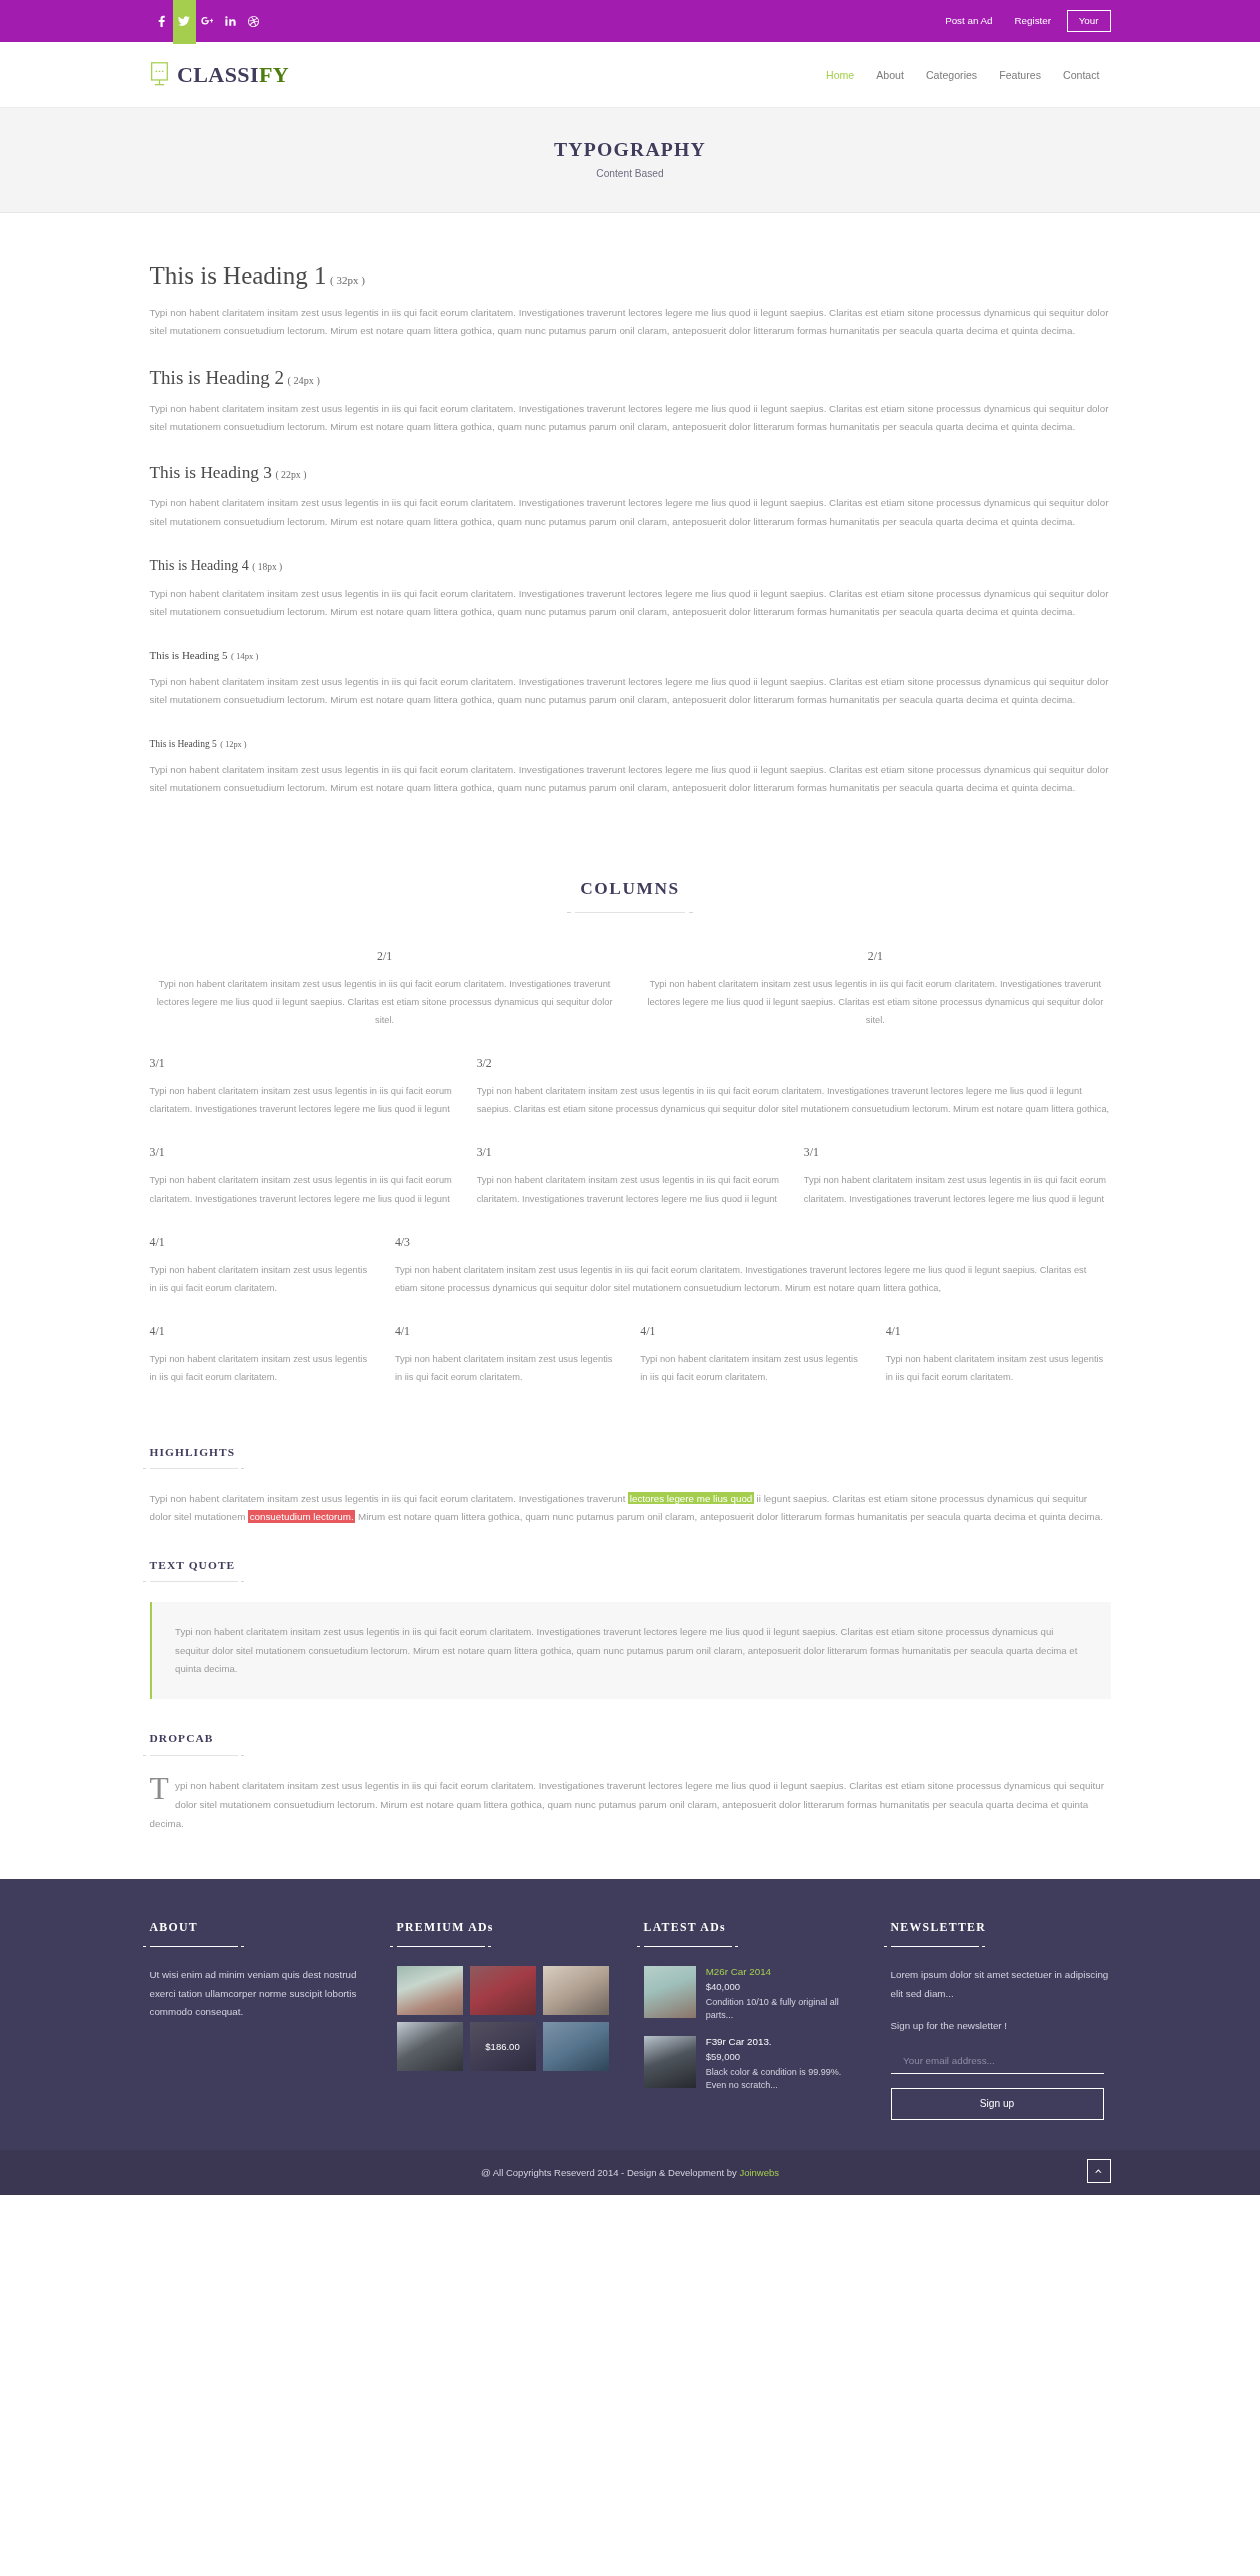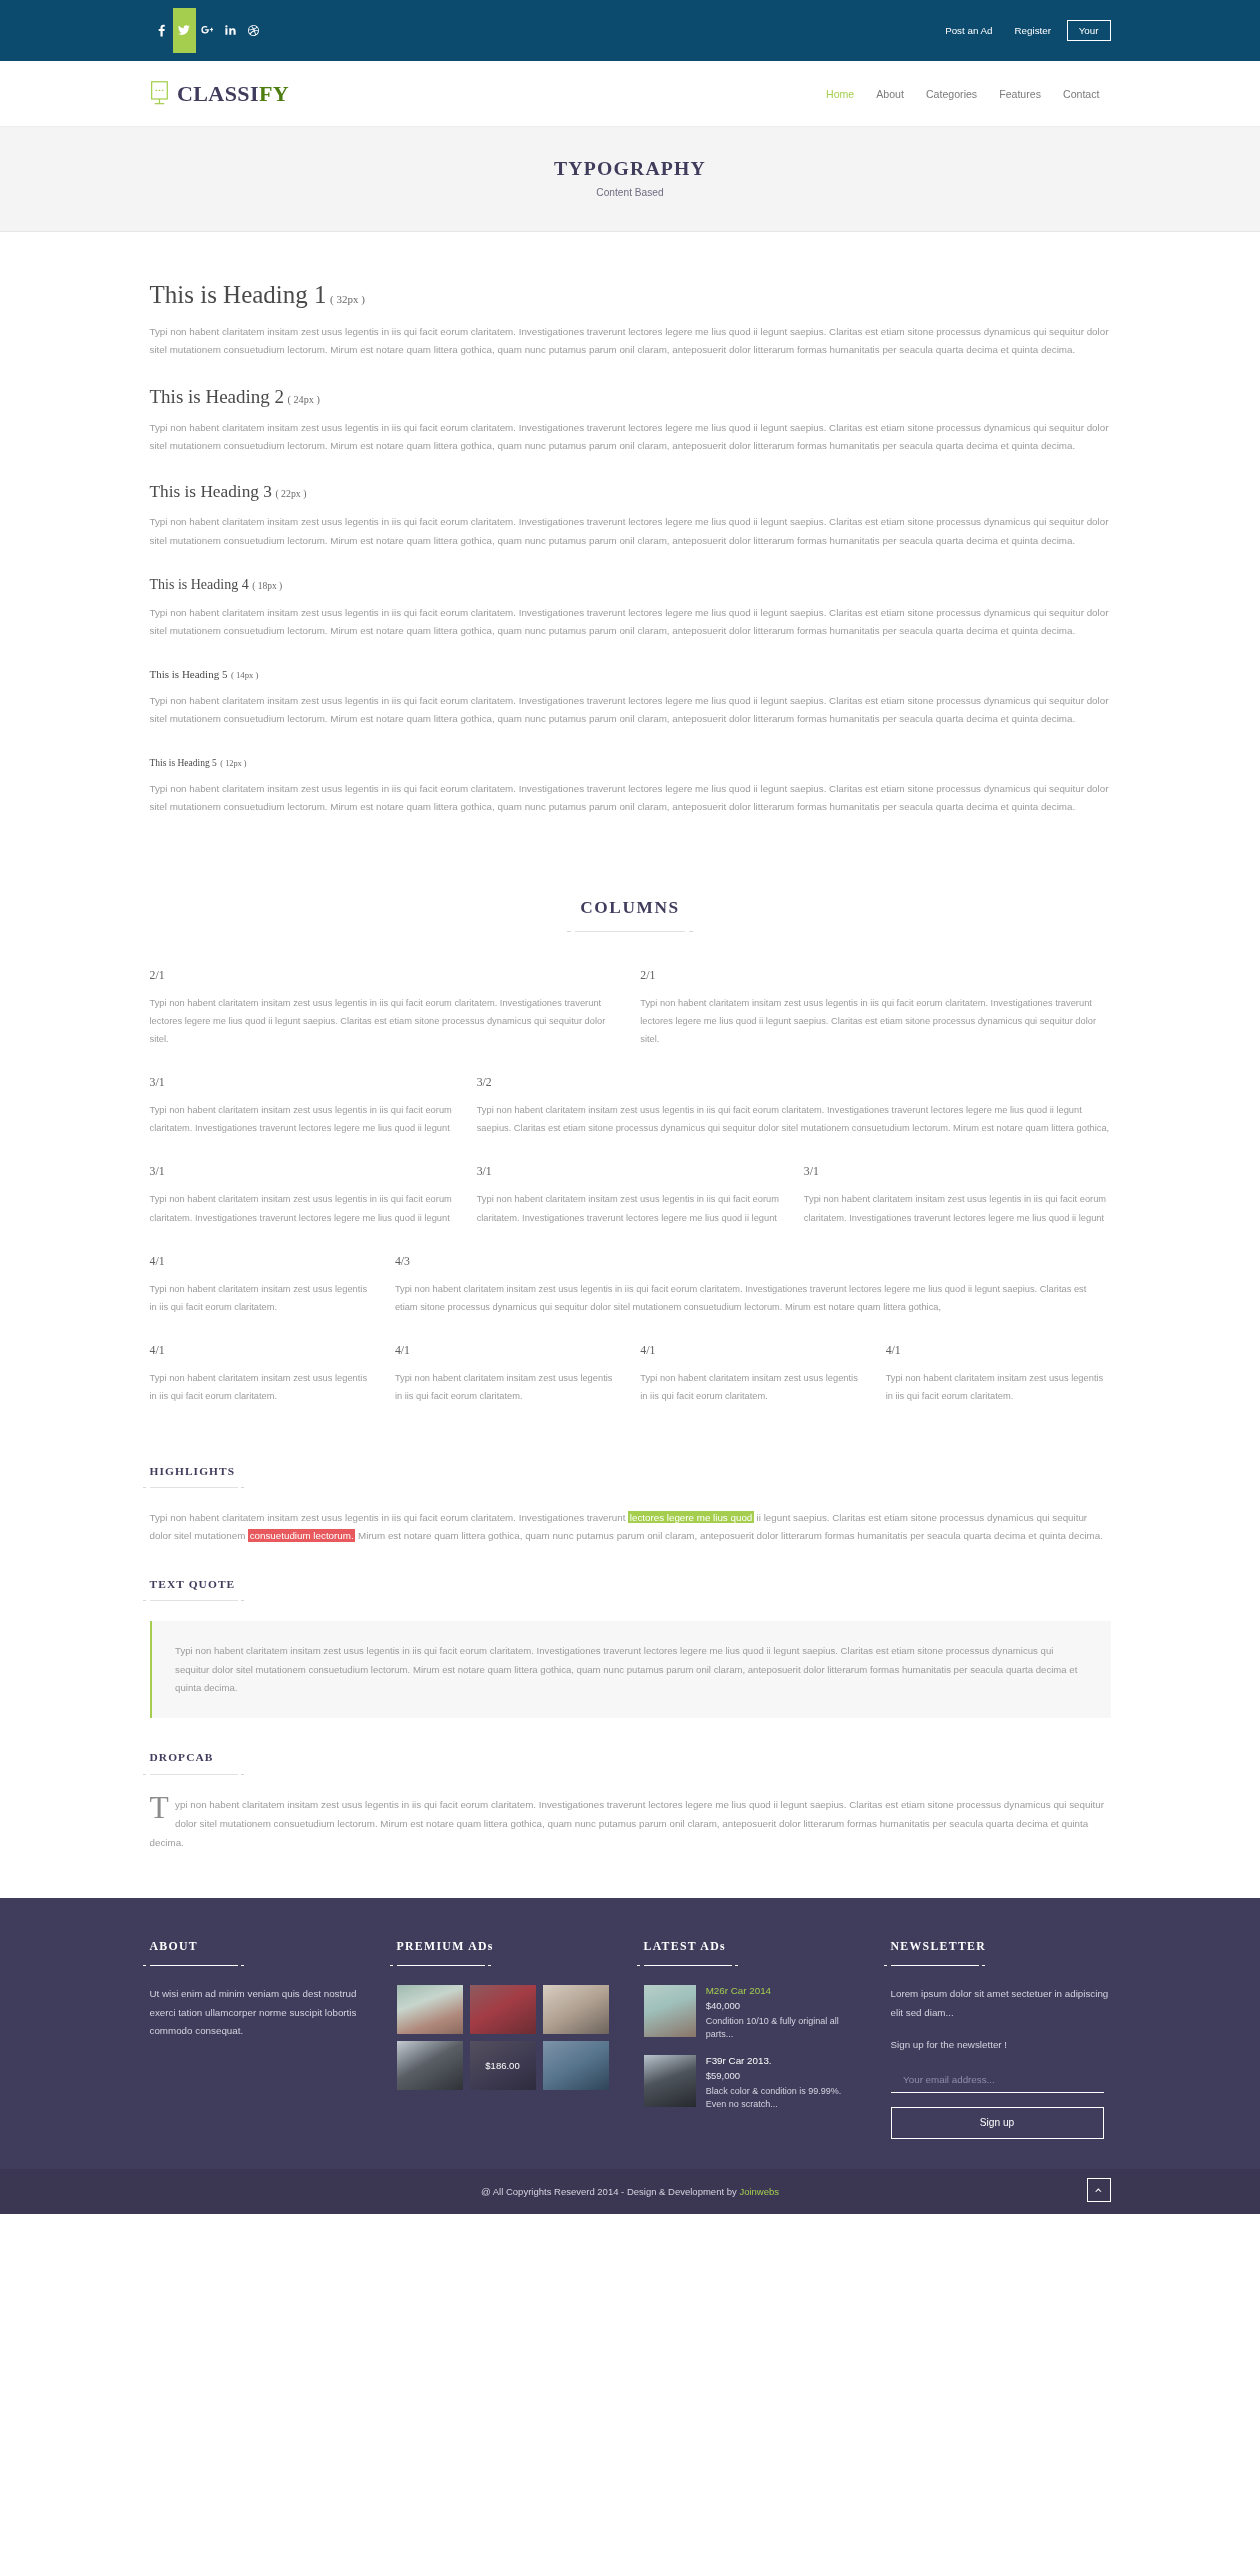--- a/index.html
+++ b/index.html
@@ -6,21 +6,21 @@
   body {
     width: 1260px;
     background: #ffffff;
     font-family: "Liberation Sans", sans-serif;
     color: #8b8b8b;
     -webkit-font-smoothing: antialiased;
   }
   .wrap { width: 961px; margin: 0 auto; }
 
   
-  .topbar { background: #0c4a6e; height: 61px; display: flex; align-items: center; }
+  .topbar { background: #a21caf; height: 42px; display: flex; align-items: center; }
   .topbar-inner { width: 961px; margin: 0 auto; display: flex; align-items: center; justify-content: space-between; height: 100%; }
   .social { display: flex; align-items: center; height: 100%; margin-left: 0px; }
   .social a {
     width: 23px; height: 45px; display: flex; align-items: center; justify-content: center;
     color: #ffffff; font-size: 11.8px; text-decoration: none;
   }
   .social a.active { background: #a5ce4e; }
   .social svg { fill: #ffffff; }
   .topnav { display: flex; align-items: center; gap: 0px; }
   .topnav a {
@@ -70,21 +70,21 @@
   .dash-center:before, .dash-center:after {
     content: ""; position: absolute; top: 0; width: 3.9px; height: 0.8px; background: #d6d6d6;
   }
   .dash-center:before { left: -7.9px; }
   .dash-center:after { right: -7.9px; }
 
   
   .cols { padding-top: 36px; }
   .row { display: flex; gap: 20.5px; margin-bottom: 27px; }
   .col { }
-  .c-2-1 { width: calc((961px - 20.5px)/2); }
+  .c-2-1 { width: calc((961px - 20.5px)/2); text-align: center; }
   .c-3-1 { width: calc((961px - 41px)/3); }
   .c-3-2 { width: calc(((961px - 41px)/3)*2 + 20.5px); }
   .c-4-1 { width: calc((961px - 61px)/4); }
   .c-4-3 { width: calc(((961px - 61px)/4)*3 + 41px); }
   .col-label { font-family: "Liberation Serif", serif; font-size: 11.8px; color: #5f5f5f; }
   .col-text { font-size: 9.3px; line-height: 1.95; color: #9c9c9c; margin-top: 11px; }
 
   
   .small-sec { padding-top: 33px; }
   .small-sec h3 { font-family: "Liberation Serif", serif; font-size: 11.4px; font-weight: bold;

